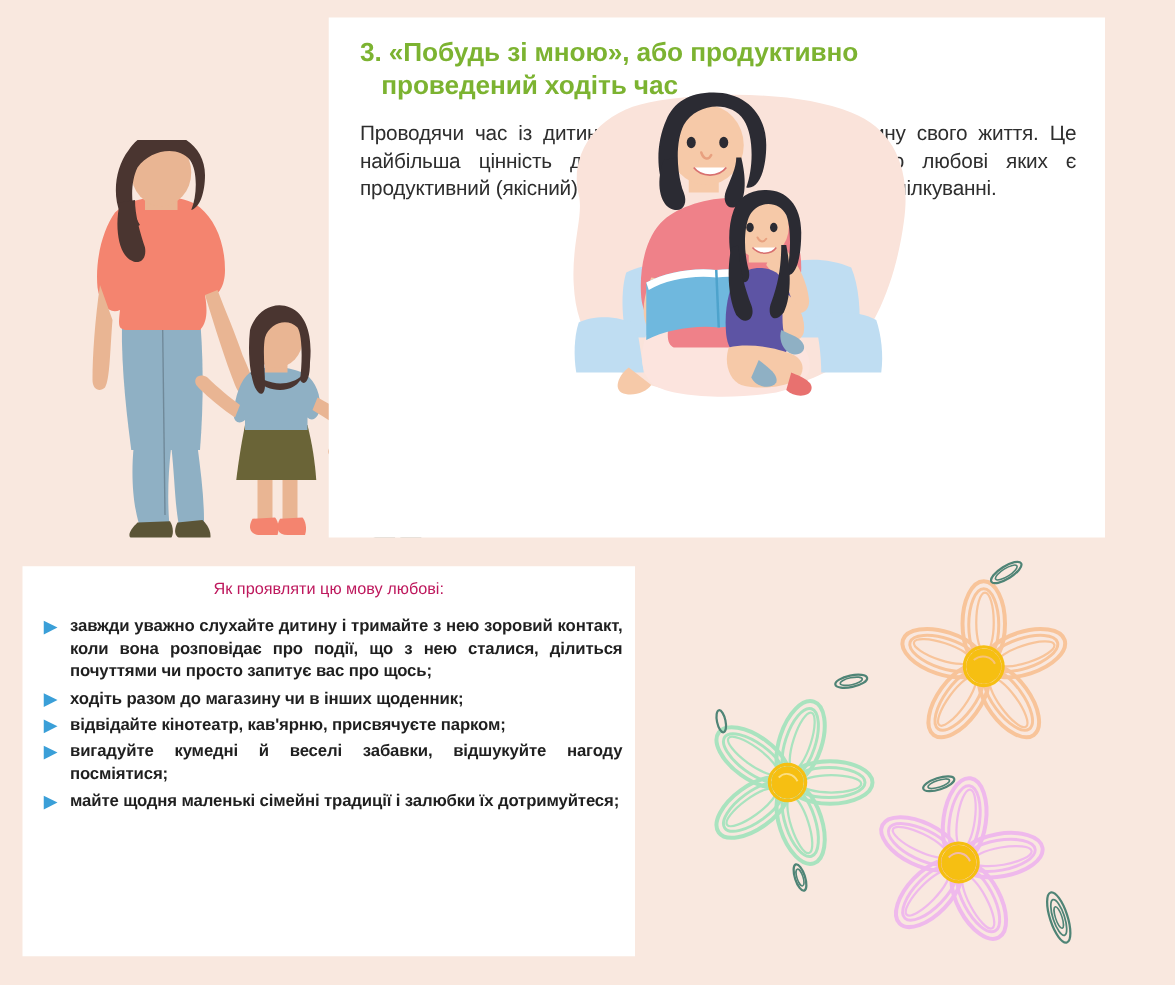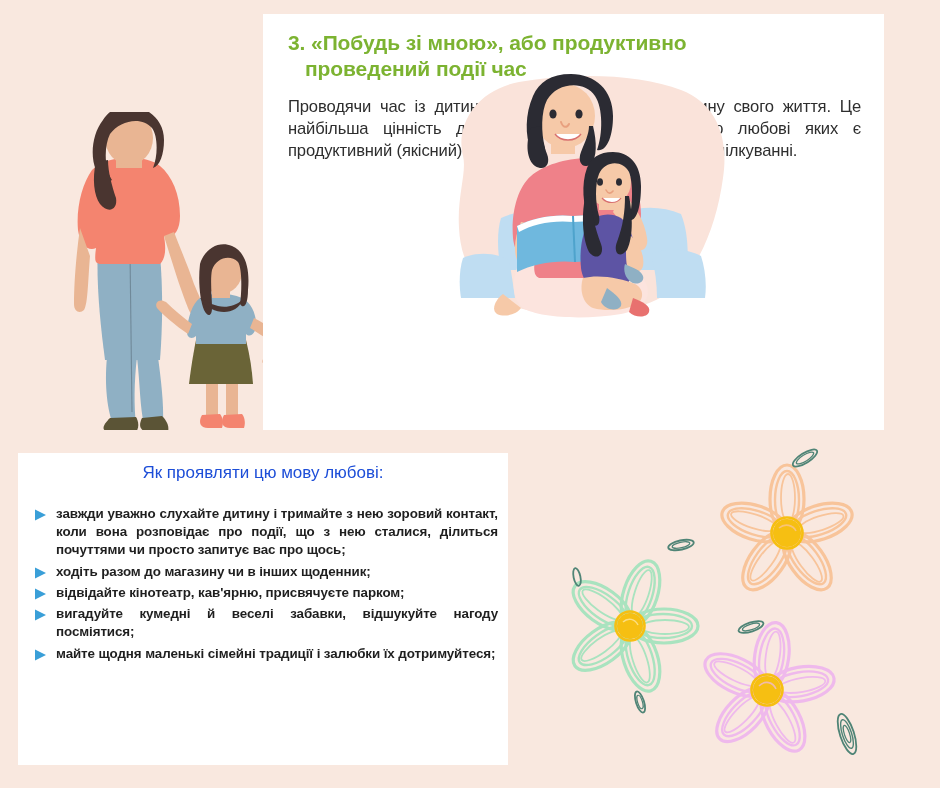--- a/index.html
+++ b/index.html
@@ -59,26 +59,26 @@
     left: 18px; top: 453px;
     width: 490px; height: 312px;
     background: #ffffff;
     overflow: hidden;
   }
   .list-heading {
     position: absolute;
     left: 0; top: 10px;
     width: 490px;
     text-align: center;
-    font-size: 17px;
-    color: #1d4ed8;
+    font-size: 13px;
+    color: #be185d;
   }
   .bullet-list {
     position: absolute;
-    left: 16px; top: 52px;
+    left: 16px; top: 39px;
     width: 470px;
   }
   .bullet-item {
     display: flex;
     align-items: flex-start;
     margin-bottom: 3px;
   }
   .bullet-mark {
     flex: 0 0 auto;
     width: 22px;
@@ -184,21 +184,21 @@
         <rect x="247" y="176" width="18" height="18" fill="#e9b593"></rect>
         <ellipse cx="256" cy="168" rx="23" ry="23" fill="#e9b593"></ellipse>
         <path d="M233 160 C231 176 234 192 238 200 C242 206 246 202 245 194 C243 182 243 170 247 162 C253 152 266 152 271 162 C275 170 275 184 273 196 C277 202 281 194 282 180 C284 160 277 144 262 142 C246 140 236 148 233 160 Z" fill="#4a3530"></path>
       </g>
     </svg>
   </div>
 
   <div class="top-card">
     <div class="title">
       <span>3. «Побудь зі мною», або продуктивно</span>
-      <span class="t-indent">проведений події час</span>
+      <span class="t-indent">проведений ходіть час</span>
     </div>
     <div class="body-text">Проводячи час із дитиною, ви присвячуєте їй частину свого життя. Це найбільша цінність для дітей, пріоритетною мовою любові яких є продуктивний (якісний) час з батьками у спільних діях і спілкуванні.</div>
 
     <div class="illus-reading" style="left:192px; top:58px;">
       <svg viewBox="0 0 280 258" width="280" height="258" xmlns="http://www.w3.org/2000/svg">
 
         <path d="M8 84 C0 52 22 18 64 10 C118 0 186 2 226 18 C262 32 274 66 268 106 C262 150 246 192 220 216 C190 242 120 250 72 238 C26 226 6 196 4 156 C2 124 12 100 8 84 Z" fill="#fae3da"></path>
 
         <path d="M46 146 C42 158 42 180 46 198 L112 198 C110 176 108 156 106 144 C86 136 62 138 46 146 Z" fill="#bfddf2"></path>
         <path d="M170 140 C176 156 180 178 180 198 L232 198 C234 178 232 156 226 142 C208 134 186 134 170 140 Z" fill="#bfddf2"></path>

